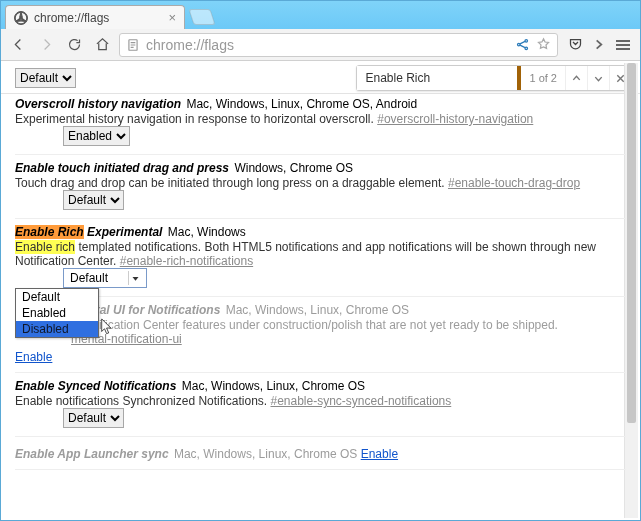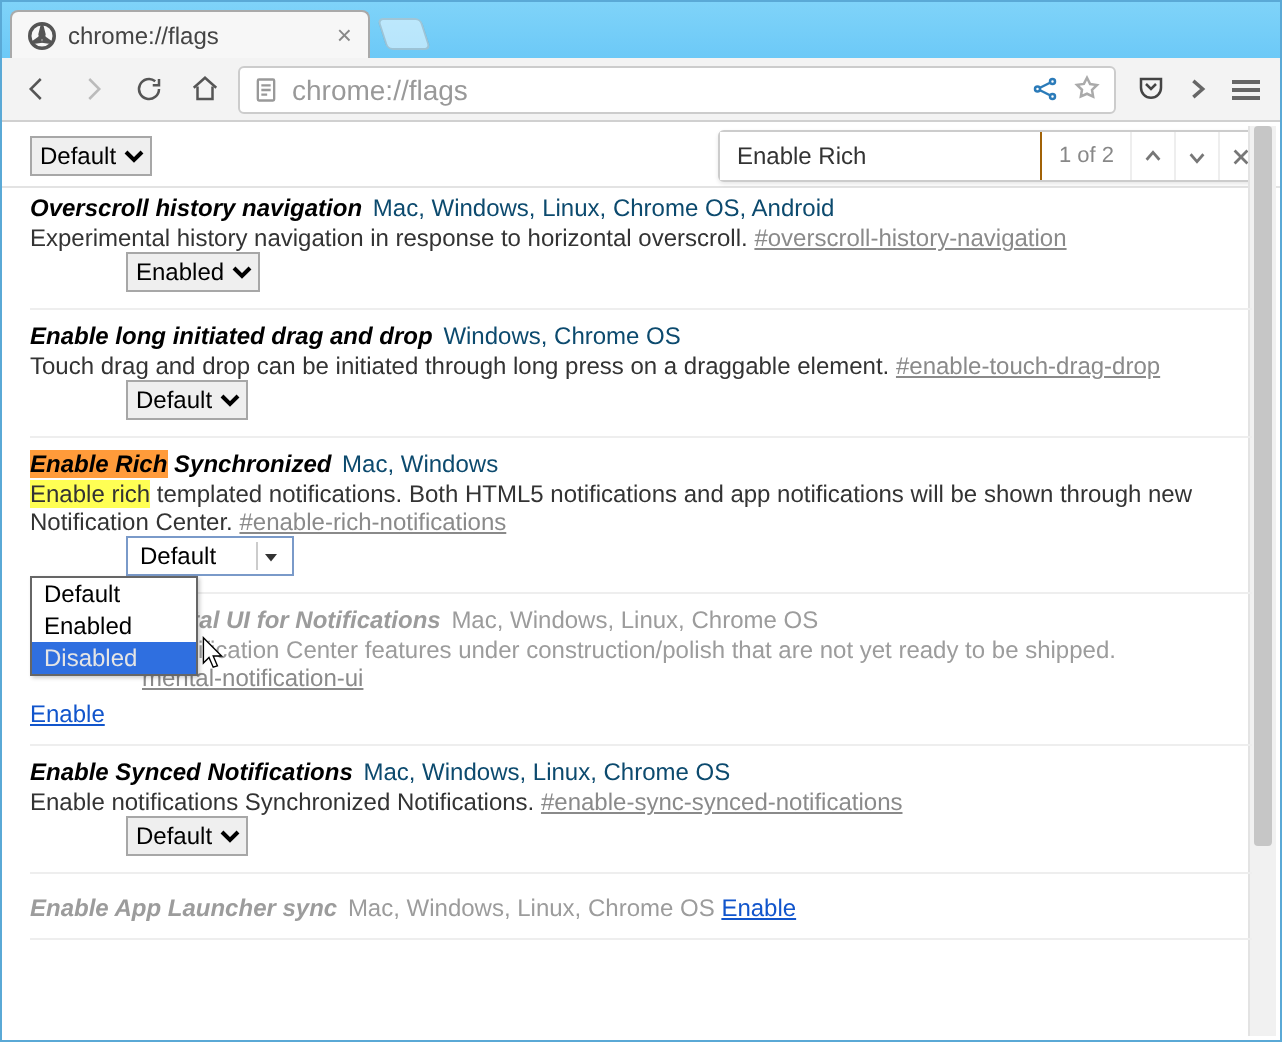--- a/index.html
+++ b/index.html
@@ -131,21 +131,21 @@
   }
   .findbar input{
     border:none;outline:none;
     width:160px;
     padding:0 8px;
     font-size:12px;
     color:#333;
     height:100%;
   }
   .find-count{
-    color:#888;font-size:11px;padding:0 8px;border-left:1px solid #a16207;height:100%;display:flex;align-items:center;
+    color:#888;font-size:11px;padding:0 8px;border-left:4px solid #a16207;height:100%;display:flex;align-items:center;
   }
   .find-btn{
     width:22px;height:100%;display:flex;align-items:center;justify-content:center;border-left:1px solid #eee;color:#777;cursor:pointer;
   }
   select.flag-select{
     font-size:12px;
     border:1px solid #a7a7a7;
     background:#efefef;
     height:20px;
   }
@@ -166,21 +166,21 @@
     background:#c6c6c6; border-radius:2px;
   }
   .flag{
     padding:6px 0 8px 0;
     border-bottom:1px solid #eee;
   }
   .flag.disabled-flag .flag-title,
   .flag.disabled-flag .flag-desc,
   .flag.disabled-flag .platforms{ color:#9c9c9c; }
   .flag-title{ font-weight:bold; color:#000; display:inline;font-style:italic;}
-  .platforms{ color:#0c4a6e; display:inline; margin-left:2px;}
+  .platforms{ color:#000000; display:inline; margin-left:2px;}
   .flag-desc{ color:#333; margin-top:1px;}
   .flag-link{ color:#8a8a8a; text-decoration:underline; }
   .flag .control{ margin-top:0;padding-left:48px;}
   .enable-link{ color:#1155cc; text-decoration:underline; cursor:pointer; display:inline-block; margin-top:4px;}
   .hl-orange{ background:#ff9b3a; }
   .hl-yellow{ background:#ffff54; }
   
   .open-dd-wrap{ position:relative; }
   .open-dd-toggle{
     display:inline-flex;align-items:center;
@@ -204,21 +204,21 @@
     min-width:84px;
     z-index:50;
     box-shadow:1px 1px 2px rgba(0,0,0,0.2);
   }
   .open-dd-list div{
     padding:1px 6px;
     font-size:12px; color:#000;
     cursor:pointer;
   }
   .open-dd-list div.sel{
-    background:#2f6fe0; color:#e5e5e5;
+    background:#2f6fe0; color:#0f172a;
   }
   .cursor{
     position:absolute;
     width:14px;height:20px;
     pointer-events:none;
     z-index:100;
   }
 </style>
 </head>
 <body>
@@ -341,35 +341,35 @@
         <a class="flag-link">#overscroll-history-navigation</a>
       </div>
       <div class="control">
         <select class="flag-select">
           <option>Enabled</option>
         </select>
       </div>
     </div>
 
     <div class="flag">
-      <span class="flag-title">Enable long initiated drag and drop</span>
+      <span class="flag-title">Enable touch initiated drag and press</span>
       <span class="platforms">Windows, Chrome OS</span>
       <div class="flag-desc">
         <span>Touch drag and drop can be initiated through long press on a draggable element.</span>
         <a class="flag-link">#enable-touch-drag-drop</a>
       </div>
       <div class="control">
         <select class="flag-select">
           <option>Default</option>
         </select>
       </div>
     </div>
 
     <div class="flag" style="position:relative;">
-      <span class="flag-title"><span class="hl-orange">Enable Rich</span><span> Synchronized</span></span>
+      <span class="flag-title"><span class="hl-orange">Enable Rich</span><span> Experimental</span></span>
       <span class="platforms">Mac, Windows</span>
       <div class="flag-desc">
         <span class="hl-yellow">Enable rich</span><span> templated notifications. Both HTML5 notifications and app notifications will be shown through new Notification Center.</span>
         <a class="flag-link">#enable-rich-notifications</a>
       </div>
       <div class="control open-dd-wrap">
         <div class="open-dd-toggle">
           <span>Default</span>
           <span class="caret">
             <svg width="9" height="9" viewBox="0 0 24 24" fill="#333">

